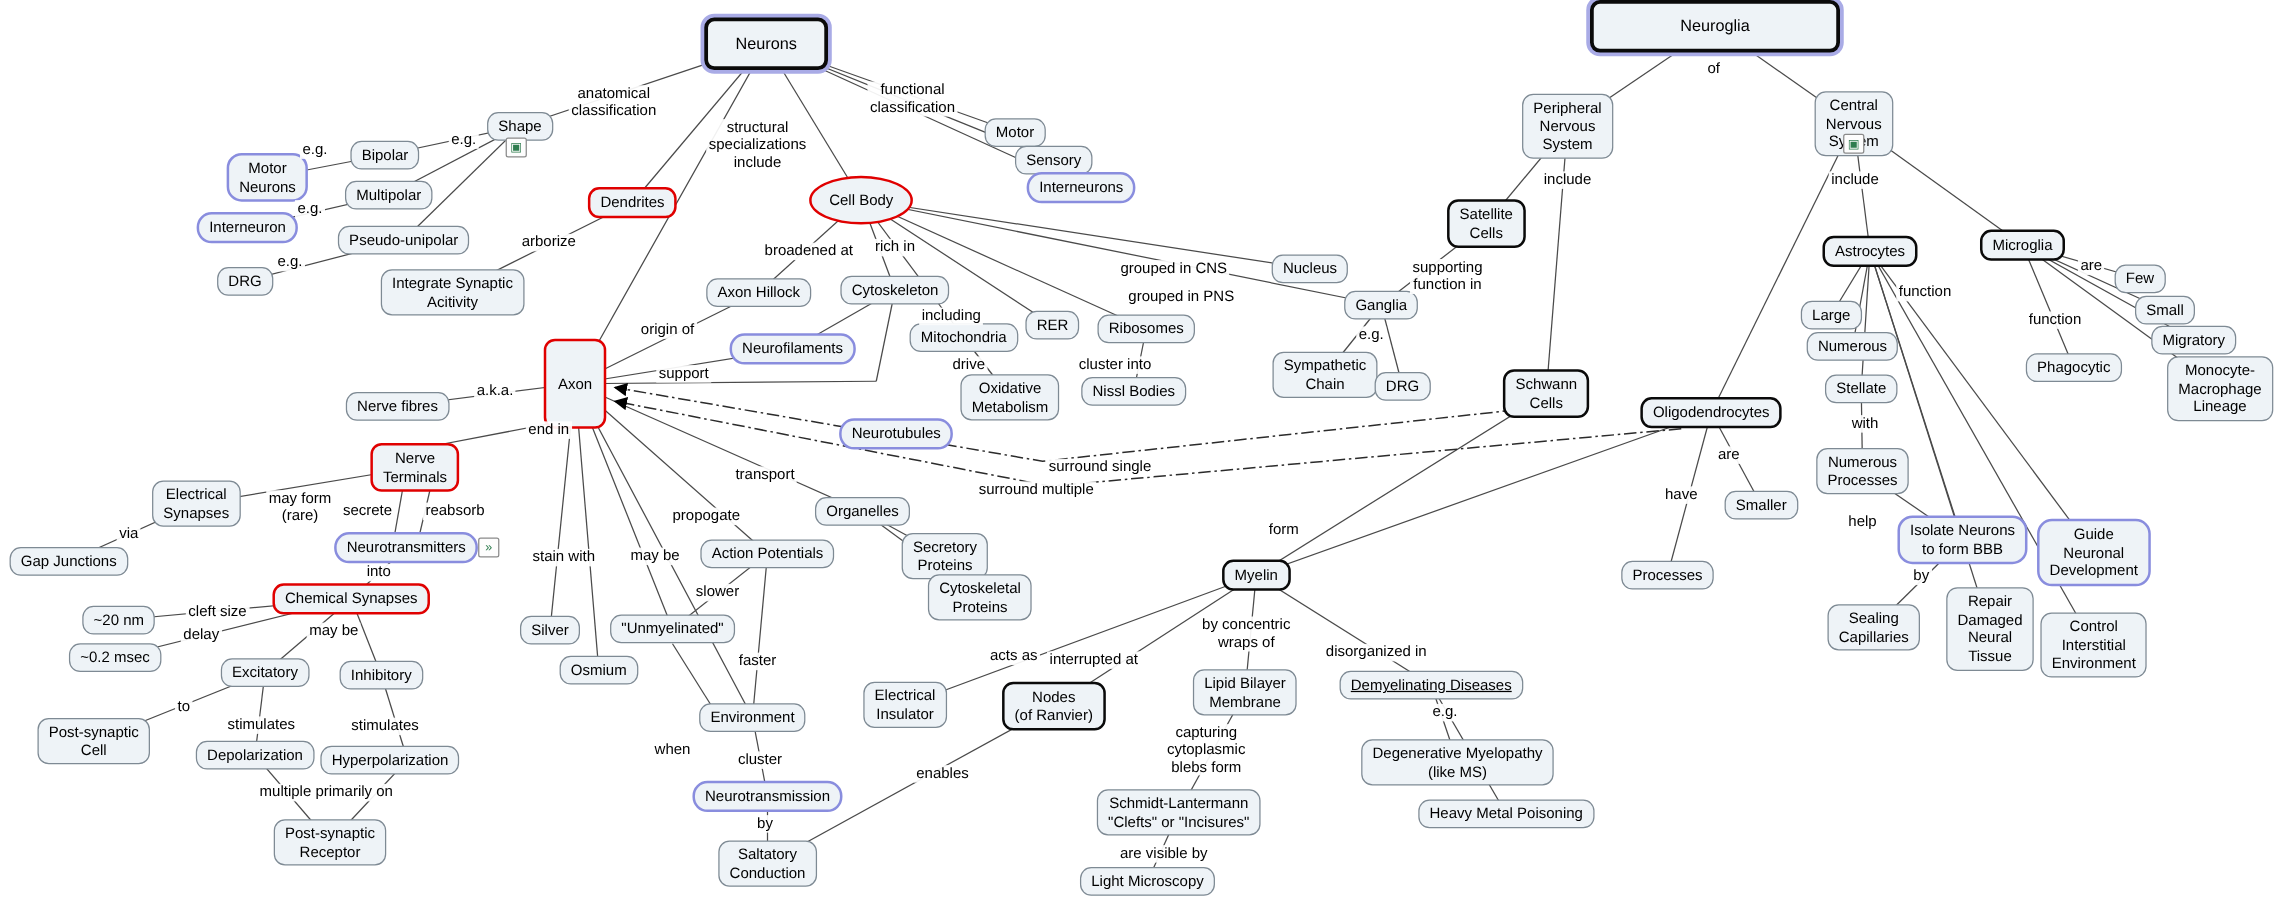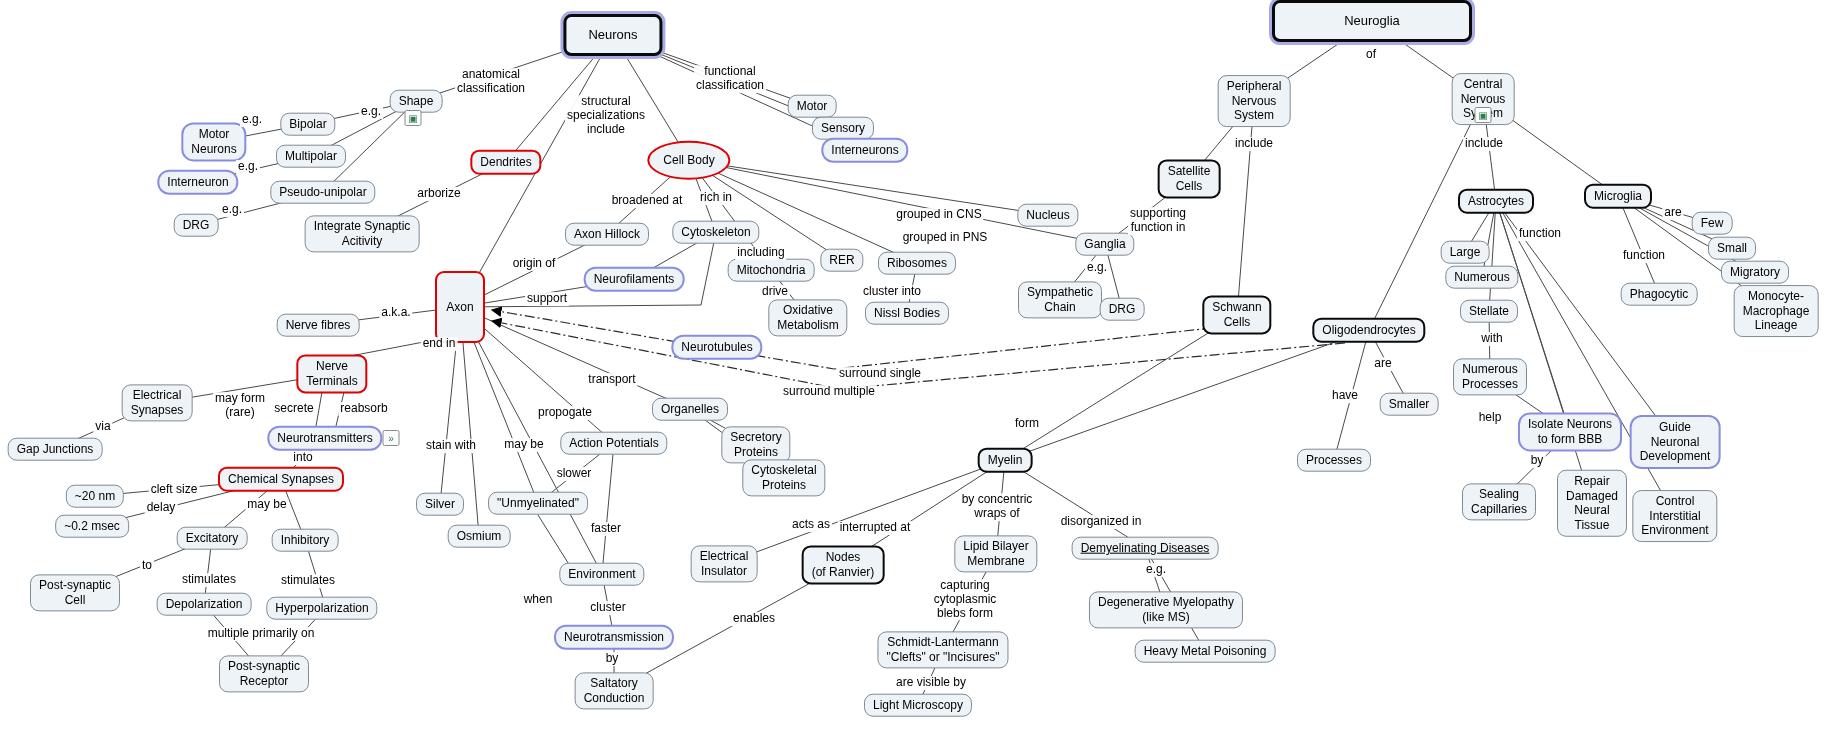--- a/index.html
+++ b/index.html
@@ -173,21 +173,21 @@
       <div class="n plain" style="left: 55px; top: 449px;">Gap Junctions</div>
       <div class="n blue" style="left: 325px; top: 438px;">Neurotransmitters</div>
       <div class="n red" style="left: 281px; top: 479px;">Chemical Synapses</div>
       <div class="n plain" style="left: 95px; top: 496px;">~20 nm</div>
       <div class="n plain" style="left: 92px; top: 526px;">~0.2 msec</div>
       <div class="n plain" style="left: 212px; top: 538px;">Excitatory</div>
       <div class="n plain" style="left: 305px; top: 540px;">Inhibitory</div>
       <div class="n plain" style="left: 75px; top: 593px;">Post-synaptic
 Cell</div>
       <div class="n plain" style="left: 204px; top: 604px;">Depolarization</div>
-      <div class="n plain" style="left: 322px; top: 608px;">Hyperpolarization</div>
+      <div class="n plain" style="left: 312px; top: 608px;">Hyperpolarization</div>
       <div class="n plain" style="left: 264px; top: 674px;">Post-synaptic
 Receptor</div>
       <div class="n plain" style="left: 690px; top: 409px;">Organelles</div>
       <div class="n plain" style="left: 756px; top: 445px;">Secretory
 Proteins</div>
       <div class="n plain" style="left: 784px; top: 478px;">Cytoskeletal
 Proteins</div>
       <div class="n plain" style="left: 614px; top: 443px;">Action Potentials</div>
       <div class="n plain" style="left: 440px; top: 504px;">Silver</div>
       <div class="n plain" style="left: 538px; top: 503px;">"Unmyelinated"</div>

